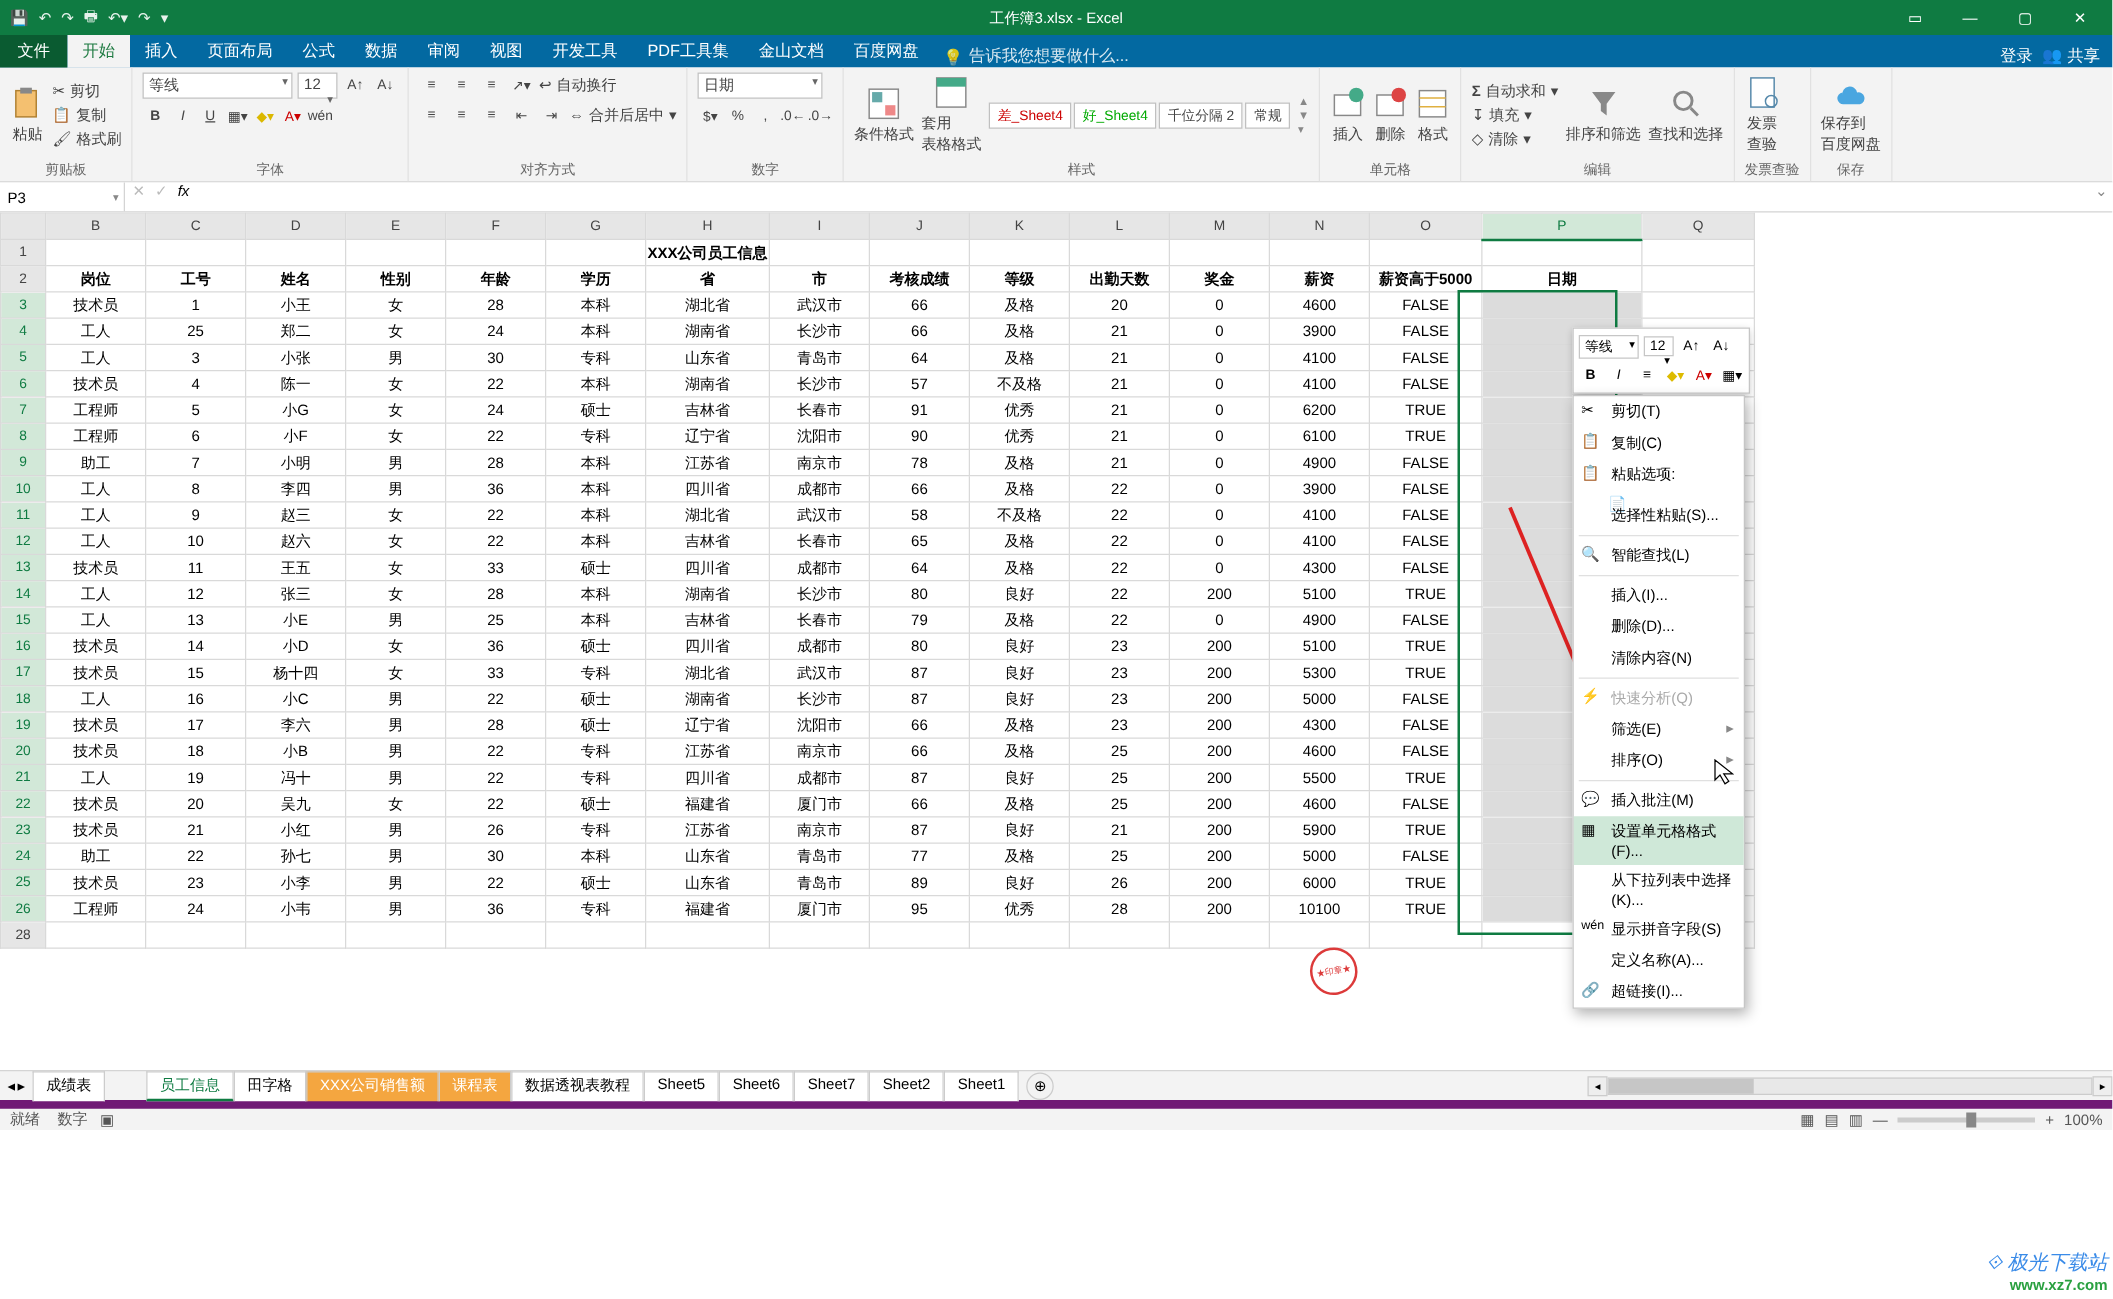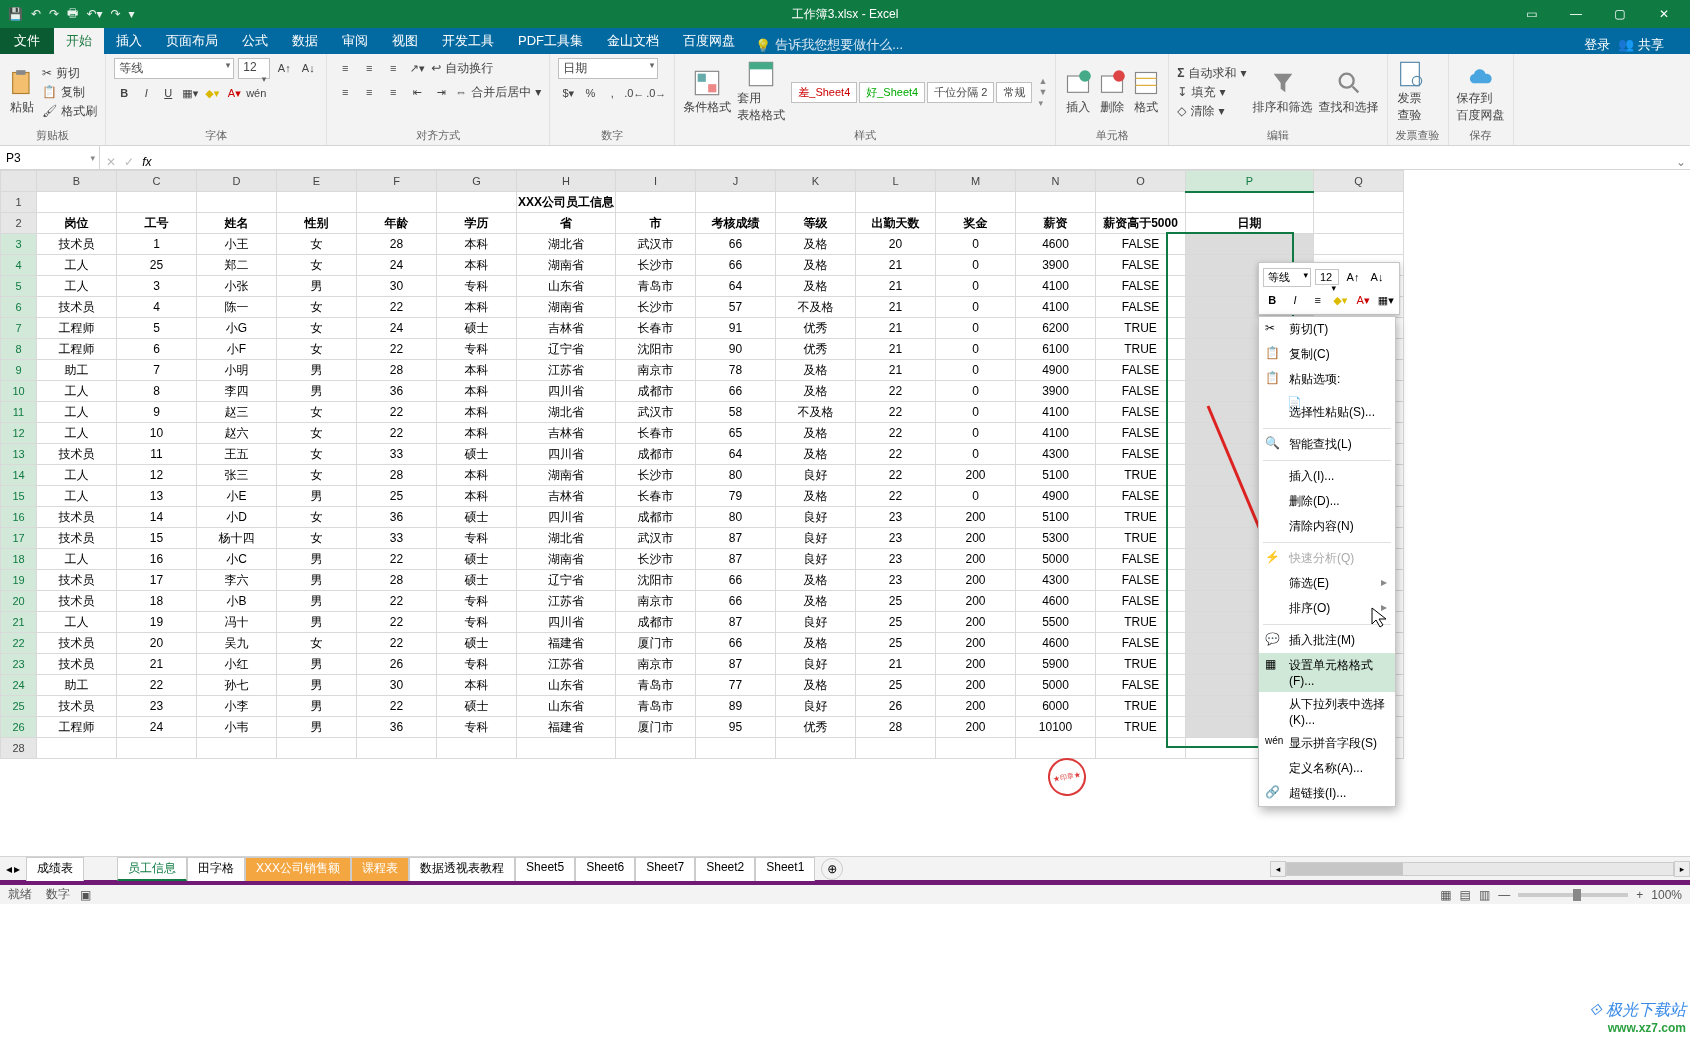--- a/index.html
+++ b/index.html
@@ -12,40 +12,40 @@
   .titlebar .title { position: absolute; left: 50%; transform: translateX(-50%); }
   .titlebar .winctrl { margin-left: auto; display: flex; gap: 4px; padding-right: 6px; align-items: center; }
   .titlebar .winbtn { width: 40px; height: 24px; display: flex; align-items: center; justify-content: center; }
 
   
   .menubar { height: 26px; background: #0369a1; display: flex; align-items: flex-end; color: #fff; font-size: 13px; }
   .menubar .filebtn { background: #0a5b31; height: 26px; padding: 0 14px; display: flex; align-items: center; }
   .menubar .tab { height: 26px; padding: 0 12px; display: flex; align-items: center; }
   .menubar .tab.active { background: #f3f3f3; color: #1f7b42; }
   .menubar .tellme { margin-left: 8px; display: flex; align-items: center; gap: 4px; opacity: .85; }
-  .menubar .right { margin-left: auto; display: flex; gap: 8px; padding-right: 26px; }
+  .menubar .right { margin-left: auto; display: flex; gap: 8px; padding-right: 10px; }
 
   
   .ribbon { height: 92px; background: #f3f3f3; border-bottom: 1px solid #d4d4d4; display: flex; font-size: 12px; color: #444; }
   .group { border-right: 1px solid #e1e1e1; padding: 4px 8px 2px; display: flex; flex-direction: column; justify-content: space-between; }
   .group .content { display: flex; gap: 6px; align-items: center; flex: 1; }
   .group .label { text-align: center; font-size: 11px; color: #666; padding-top: 2px; }
   .minibtn { width: 20px; height: 20px; border: 1px solid transparent; display: flex; align-items: center; justify-content: center; font-size: 11px; }
   .lgbtn { display: flex; flex-direction: column; align-items: center; gap: 2px; font-size: 12px; }
   .lgbtn svg { width: 28px; height: 28px; }
   .dropdown { border: 1px solid #c0c0c0; background: #fff; padding: 1px 18px 1px 4px; position: relative; font-size: 12px; }
   .dropdown::after { content: "▾"; position: absolute; right: 3px; color: #666; font-size: 9px; }
   .stylecard { border: 1px solid #c0c0c0; background: #fff; padding: 2px 6px; font-size: 11px; }
   .stylecard.bad { color: #c00; }
   .stylecard.good { color: #0a0; }
   .ribbon-item { display: flex; align-items: center; gap: 4px; font-size: 12px; }
   .ribbon-col { display: flex; flex-direction: column; gap: 2px; }
 
   
-  .namebar { height: 24px; display: flex; align-items: flex-end; border-bottom: 1px solid #d4d4d4; font-size: 12px; background: #fff; }
+  .namebar { height: 24px; display: flex; align-items: flex-start; border-bottom: 1px solid #d4d4d4; font-size: 12px; background: #fff; }
   .namebox { width: 100px; border-right: 1px solid #d4d4d4; padding: 0 6px; height: 100%; display: flex; align-items: center; position: relative; }
   .namebox::after { content: "▾"; position: absolute; right: 4px; color: #888; font-size: 9px; }
   .fxarea { display: flex; align-items: center; gap: 8px; padding: 0 6px; }
   .fxarea .dim { color: #bbb; }
   .formula-input { flex: 1; height: 100%; border: none; }
   .fb-expand { width: 18px; display: flex; align-items: center; justify-content: center; color: #888; }
 
   
   .gridwrap { position: relative; overflow: hidden; }
   table.sheet { border-collapse: collapse; table-layout: fixed; font-size: 12px; }
@@ -79,21 +79,21 @@
   .sheettabs .nav { display: flex; gap: 2px; padding: 0 6px; }
   .sheettabs .tab { border: 1px solid #ccc; border-bottom: none; background: #fff; padding: 2px 10px; }
   .sheettabs .tab.active { background: #fff; border-bottom: 2px solid #0f7b42; color: #0f7b42; margin-left: 33px; }
   .sheettabs .tab.orange { background: #f4a640; color: #fff; }
   .sheettabs .addtab { width: 22px; height: 22px; border: 1px solid #ccc; border-radius: 50%; display: flex; align-items: center; justify-content: center; margin-left: 6px; }
   .hscroll { margin-left: auto; width: 420px; height: 18px; display: flex; align-items: center; }
   .hscroll .track { flex: 1; background: #e8e8e8; height: 14px; position: relative; border: 1px solid #ccc; }
   .hscroll .thumb { position: absolute; left: 0; width: 30%; height: 100%; background: #c6c6c6; }
   .hscroll .btn { width: 16px; height: 16px; border: 1px solid #ccc; background: #eee; display: flex; align-items: center; justify-content: center; font-size: 9px; }
 
-  .statusbar { height: 24px; background: #f3f3f3; border-top: 5px solid #701a75; display: flex; align-items: center; font-size: 12px; color: #555; padding: 0 8px; }
+  .statusbar { height: 24px; background: #f3f3f3; border-top: 7px solid #701a75; display: flex; align-items: center; font-size: 12px; color: #555; padding: 0 8px; }
   .statusbar .right { margin-left: auto; display: flex; align-items: center; gap: 8px; }
   .zoom-slider { width: 110px; height: 4px; background: #ccc; position: relative; }
   .zoom-slider .thumb { position: absolute; left: 50%; top: -4px; width: 8px; height: 12px; background: #888; }
 
   .red-arrow { position: absolute; pointer-events: none; }
 
   .watermark { position: absolute; bottom: 4px; right: 4px; }
 </style>
 </head>
 <body>

